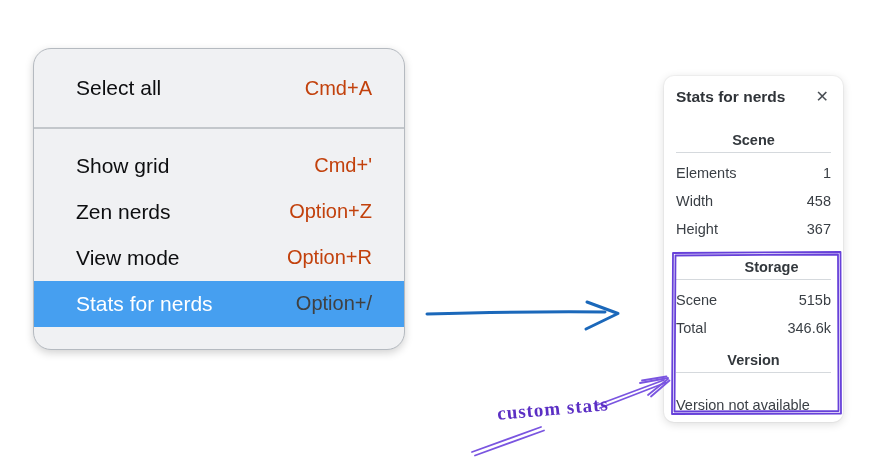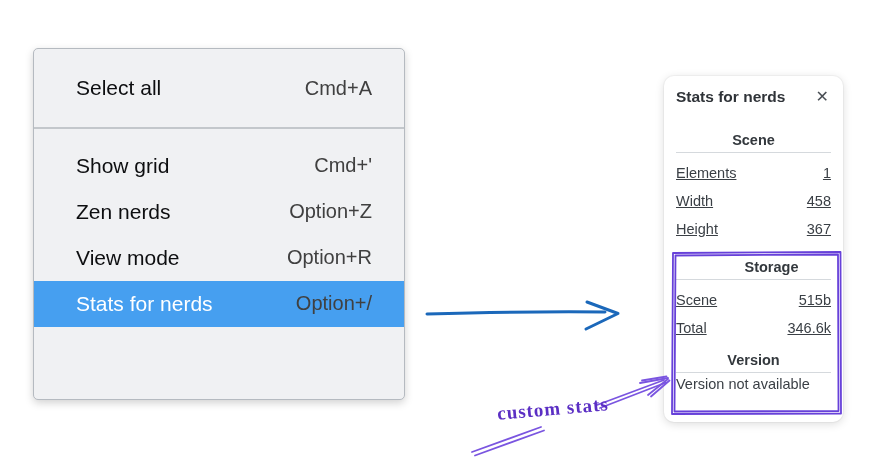--- a/index.html
+++ b/index.html
@@ -3,56 +3,56 @@
 <meta charset="utf-8">
 <style>
   * { margin:0; padding:0; box-sizing:border-box; }
   body { background:#fff; font-family:"Liberation Sans", sans-serif; }
   .canvas {
     position:relative; width:873px; height:461px; background:#ffffff; overflow:hidden;
   }
 
   
   .menu {
-    position:absolute; left:33px; top:48px; width:372px; height:352px;
-    background:#f0f1f3; border:1.5px solid #b5bac0; border-radius:5px;
+    position:absolute; left:33px; top:48px; width:372px; height:302px;
+    background:#f0f1f3; border:1.5px solid #b5bac0; border-radius:18px;
     box-shadow:0 3px 8px rgba(0,0,0,.18); overflow:hidden;
   }
   .menu-section-top { height:78px; display:flex; align-items:center; }
   .menu-divider { height:1.5px; background:#c3c7cb; }
   .menu-section-bottom { padding-top:14px; }
   .menu-item {
     display:flex; align-items:center; justify-content:space-between;
     height:46px; padding:0 32px 0 42px; cursor:default;
   }
   .menu-item .mi-label { font-size:21px; color:#0d0e10; }
-  .menu-item .mi-short { font-size:20px; color:#404040; }
+  .menu-item .mi-short { font-size:20px; color:#c2410c; }
   .menu-item.selected { background:#469ff0; }
   .menu-item.selected .mi-label { color:#ffffff; }
   .menu-item.selected .mi-short { color:#404040; }
 
   
   .panel {
     position:absolute; left:664px; top:76px; width:179px; height:346px;
     background:#ffffff; border-radius:10px;
     box-shadow:0 2px 10px rgba(0,0,0,.14), 0 0 0 1px rgba(0,0,0,.03);
     padding:10px 12px 12px; color:#3a3f45;
   }
   .panel-header { display:flex; align-items:center; justify-content:space-between; height:22px; }
   .panel-title { font-size:15.5px; font-weight:700; color:#2f3338; }
   .panel-close { font-size:16px; color:#4a4f55; line-height:1; cursor:pointer; padding:1px 2px; }
   .sec-head { text-align:center; font-weight:700; font-size:14.5px; color:#33383d; }
   .sec-head.scene   { margin-top:24px; }
   .sec-head.storage { margin-top:16px;padding-left:36px; }
   .sec-head.version { margin-top:10px; }
   .sec-divider { border-top:1px solid #d5d9dd; margin-top:4px; }
   .rows { margin-top:6px; }
-  .srow { display:flex; justify-content:space-between; line-height:28px; font-size:14.5px;text-decoration:underline; }
+  .srow { display:flex; justify-content:space-between; line-height:28px; font-size:14.5px; }
   .srow .v { text-align:right; }
-  .sec-note { margin-top:1px; font-size:14.5px; line-height:20px; color:#3a3f45; }
+  .sec-note { margin-top:22px; font-size:14.5px; line-height:20px; color:#3a3f45; }
 
   
   .overlay { position:absolute; left:0; top:0; width:873px; height:461px; pointer-events:none; z-index:5; }
   .annotation {
     position:absolute; left:497px; top:398px; z-index:6;
     font-family:cursive; font-size:19px; font-weight:700; letter-spacing:1px;
     color:#5b2fc4; transform:rotate(-5deg); pointer-events:none; white-space:nowrap;
   }
 </style>
 </head>

